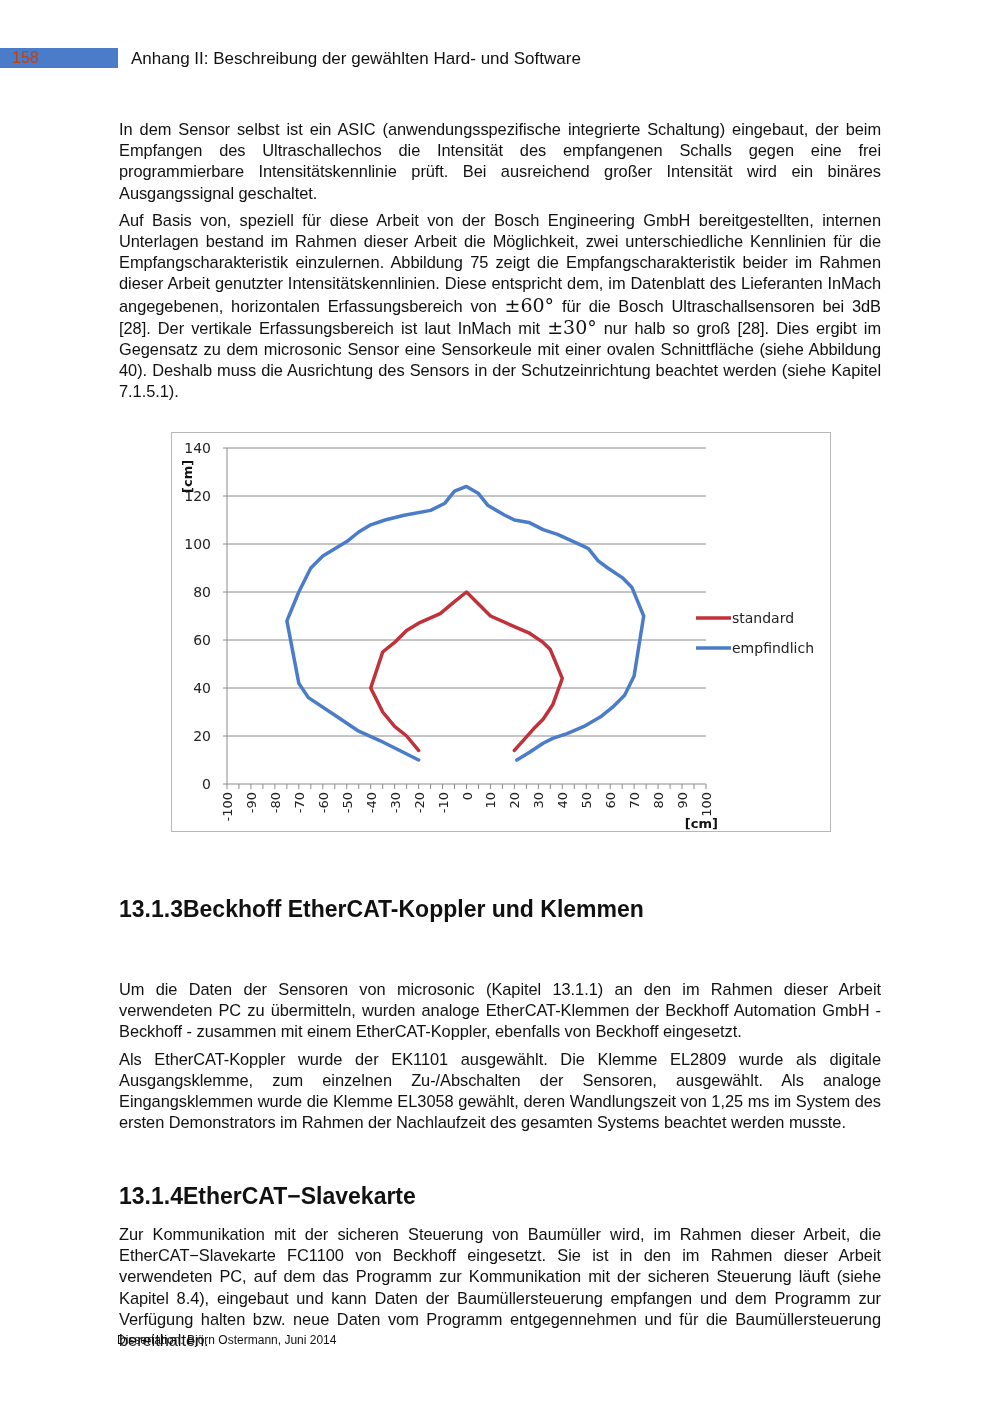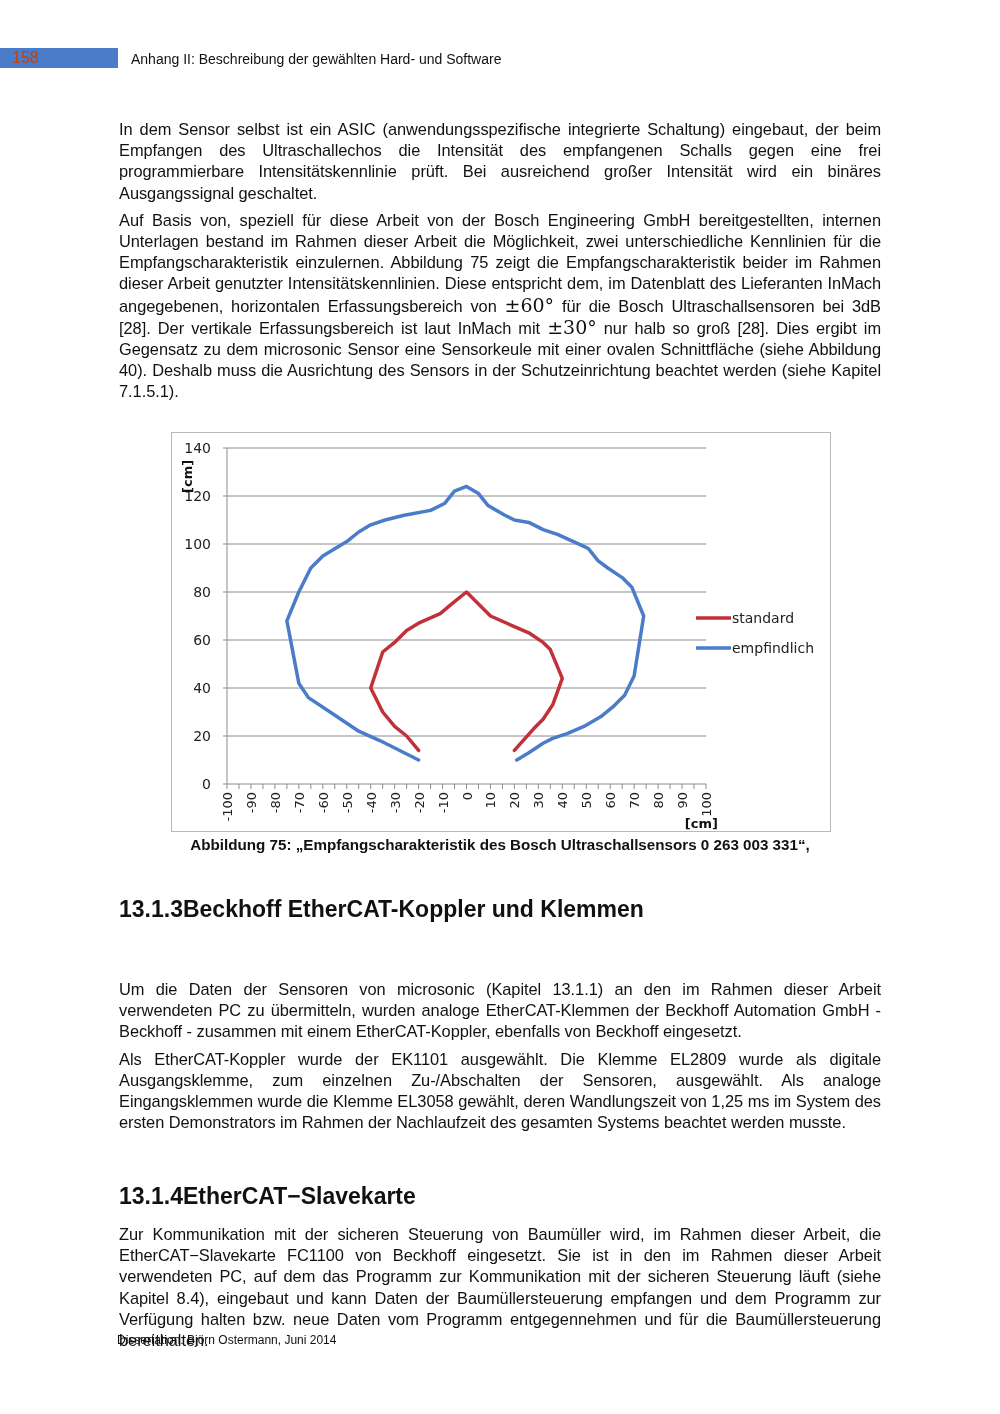--- a/index.html
+++ b/index.html
@@ -1,20 +1,20 @@
 <!DOCTYPE html>
 <html><head>
 <meta charset="utf-8">
 <style>
   html, body { margin: 0; padding: 0; background: #ffffff; }
   body { width: 1000px; height: 1414px; position: relative; overflow: hidden;
          font-family: "Liberation Sans", sans-serif; color: #111; }
   .header-bar { position: absolute; left: 0; top: 48px; width: 118px; height: 20px; background: #4a7cc9; }
   .page-num { position: absolute; left: 12px; top: 48px; color: #c2410c; font-size: 16px; line-height: 20px; }
-  .running-head { position: absolute; left: 131px; top: 48px; font-size: 14px; line-height: 22px; color: #111; }
+  .running-head { position: absolute; left: 131px; top: 48px; font-size: 17px; line-height: 22px; color: #111; }
   .body { position: absolute; left: 119px; width: 762px; }
   p.para { margin: 0 0 6px 0; font-size: 16.4px; line-height: 21.2px; text-align: justify; letter-spacing: -0.05px; }
   .chart-box { position: absolute; left: 171px; top: 432px; width: 658px; height: 398px; border: 1px solid #b8b8b8; background: #fff; }
   .chart-box svg { position: absolute; left: 0; top: 0; }
   .caption { position: absolute; left: 119px; width: 762px; text-align: center; font-weight: bold; font-size: 15.2px; line-height: 20px; }
   h2.section { position: absolute; left: 119px; margin: 0; font-size: 23px; font-weight: bold; line-height: 28px; text-align: right; }
   .footer { position: absolute; left: 117px; top: 1329px; font-size: 12px; line-height: 22px; }
   .math { font-family: "DejaVu Serif", "Liberation Serif", serif; font-size: 19px; }
 </style>
 </head>
@@ -123,21 +123,20 @@
       <polyline points="246.6,317.4 234.6,303.0 222.6,293.4 210.7,279.0 198.7,255.0 210.7,219.0 222.6,209.4 234.6,197.4 246.6,190.2 268.2,180.6 282.5,168.6 294.5,159.0 306.5,171.0 318.5,183.0 340.0,192.6 356.8,199.8 371.1,209.4 378.3,216.6 390.3,245.4 380.7,271.8 371.1,286.2 361.6,295.8 342.4,317.4" fill="none" stroke="#c0313a" stroke-width="3.5" stroke-linejoin="round" stroke-linecap="round"></polyline>
       <polyline points="246.6,327.0 232.2,319.8 208.3,307.8 186.7,298.2 165.2,283.8 136.4,264.6 126.8,250.2 114.9,187.8 126.8,159.0 138.8,135.0 150.8,123.0 162.8,115.8 174.8,108.6 186.7,99.0 198.7,91.8 213.1,87.0 232.2,82.2 258.6,77.4 272.9,70.2 282.5,58.2 294.5,53.4 306.5,60.6 316.1,72.6 332.8,82.2 342.4,87.0 356.8,89.4 371.1,96.6 385.5,101.4 411.9,113.4 416.6,115.8 426.2,127.8 435.8,135.0 450.2,144.6 459.8,154.2 471.7,183.0 462.1,243.0 452.6,262.2 440.6,274.2 428.6,283.8 411.9,293.4 395.1,300.6 380.7,305.4 371.1,310.2 356.8,319.8 344.8,327.0" fill="none" stroke="#4a7cc9" stroke-width="3.5" stroke-linejoin="round" stroke-linecap="round"></polyline>
       <line x1="524" x2="559" y1="185" y2="185" stroke="#c0313a" stroke-width="3.5"></line>
       <text x="560" y="190" font-size="14" fill="#222" font-family="DejaVu Sans, sans-serif">standard</text>
       <line x1="524" x2="559" y1="215" y2="215" stroke="#4a7cc9" stroke-width="3.5"></line>
       <text x="560" y="220" font-size="14" fill="#222" font-family="DejaVu Sans, sans-serif">empfindlich</text>
     </svg>
 </div>
 
 <div class="caption" style="top:835px;">
-  <div>Abbildung 75: „Empfangscharakteristik des Bosch Ultraschallsensors 0 263 003 331“,</div>
 </div>
 
 <h2 class="section" style="top:895px;">13.1.3Beckhoff EtherCAT-Koppler und Klemmen</h2>
 <div class="body" style="top:931px;margin-top:48px;">
   <p class="para">Um die Daten der Sensoren von microsonic (Kapitel 13.1.1) an den im Rahmen dieser Arbeit verwendeten PC zu übermitteln, wurden analoge EtherCAT-Klemmen der Beckhoff Automation GmbH - Beckhoff - zusammen mit einem EtherCAT-Koppler, ebenfalls von Beckhoff eingesetzt.</p>
   <p class="para">Als EtherCAT-Koppler wurde der EK1101 ausgewählt. Die Klemme EL2809 wurde als digitale Ausgangsklemme, zum einzelnen Zu-/Abschalten der Sensoren, ausgewählt. Als analoge Eingangsklemmen wurde die Klemme EL3058 gewählt, deren Wandlungszeit von 1,25 ms im System des ersten Demonstrators im Rahmen der Nachlaufzeit des gesamten Systems beachtet werden musste.</p>
 </div>
 
 <h2 class="section" style="top:1182px;">13.1.4EtherCAT−Slavekarte</h2>
 <div class="body" style="top:1224px;">

